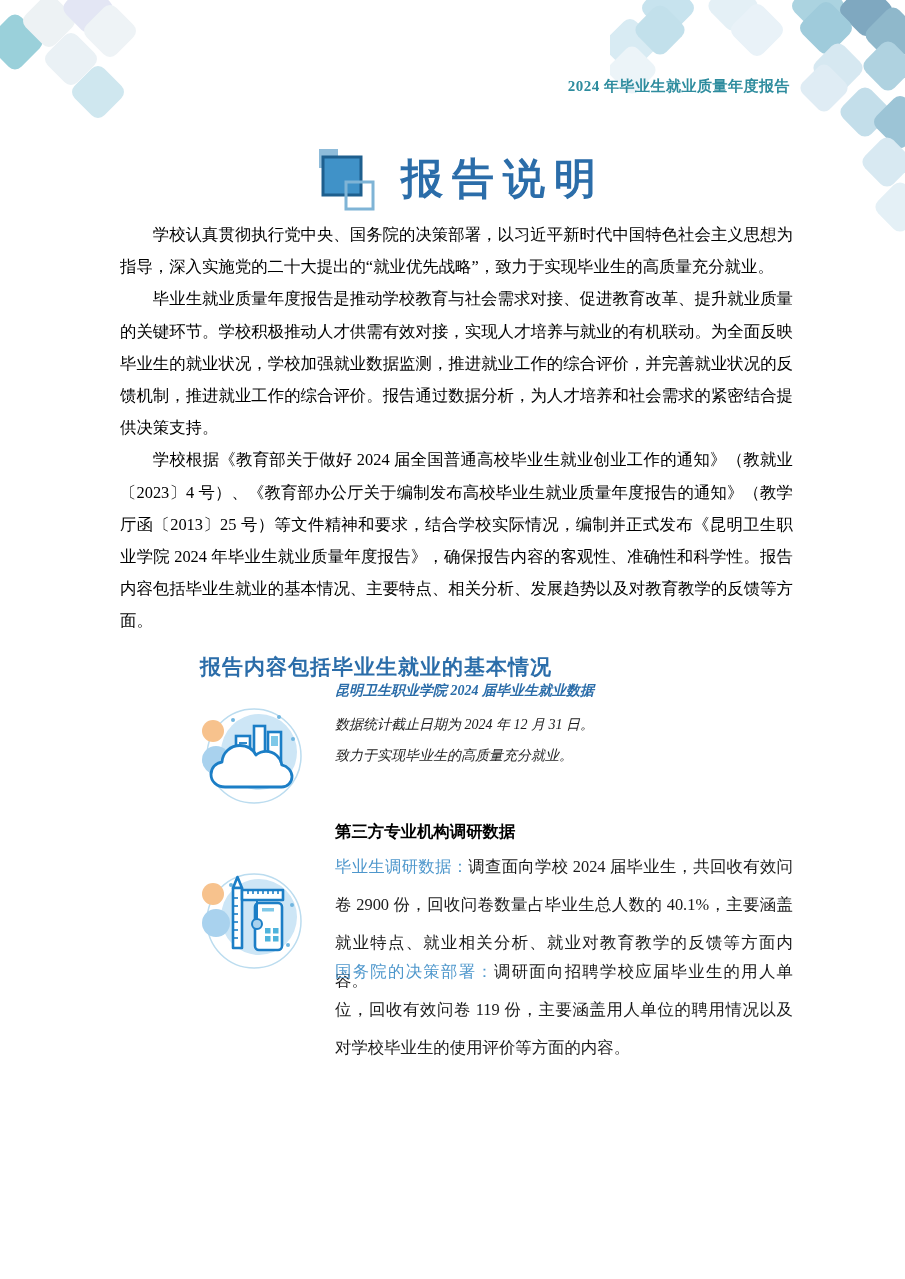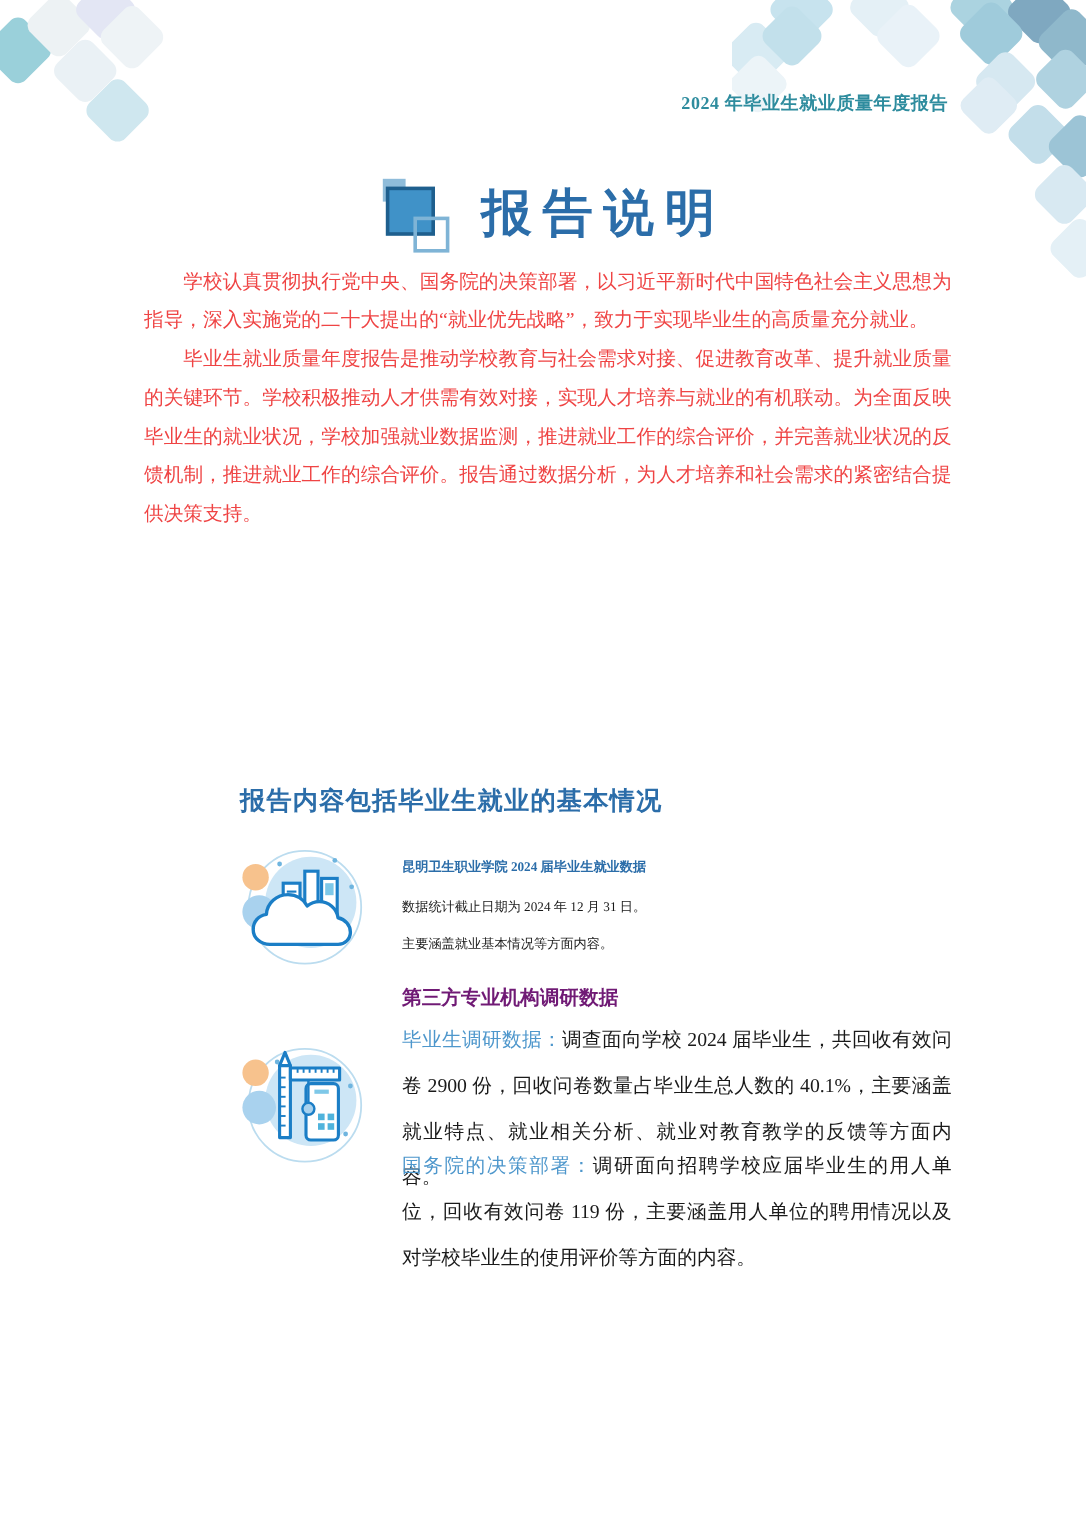--- a/index.html
+++ b/index.html
@@ -20,36 +20,36 @@
   }
   .title-row{
     position:absolute;top:146px;left:313px;
     display:flex;align-items:center;gap:24px;
   }
   .title-text{
     font-size:42px;font-weight:bold;color:#2B6DA9;letter-spacing:9px;line-height:1.2;
   }
   .body-text{
     position:absolute;top:219px;left:120px;width:673px;
-    font-size:16.4px;line-height:32.2px;color:#ef4444;
+    font-size:16.4px;line-height:32.2px;color:#000000;
     text-align:justify;
   }
   .body-text p{margin:0;text-indent:2em;}
   .section-heading{
     position:absolute;top:653px;left:200px;
     font-size:21px;font-weight:bold;color:#2B6DA9;letter-spacing:1px;
   }
   .source1-icon{position:absolute;left:200px;top:700px;}
   .source2-icon{position:absolute;left:200px;top:865px;}
-  .source1-text{position:absolute;left:335px;top:708px;width:458px;font-size:11px;color:#1a1a1a;}
+  .source1-text{position:absolute;left:335px;top:676px;width:458px;font-size:14px;color:#1a1a1a;font-style:italic;}
   .source1-title{color:#2B6DA9;font-weight:bold;line-height:30px;margin-bottom:3px;}
   .source1-line{line-height:31px;}
   .source2-heading{
     position:absolute;left:335px;top:821px;
-    font-size:16.4px;font-weight:bold;color:#701a75;
+    font-size:16.4px;font-weight:bold;color:#000000;
   }
   .source2-item{
     position:absolute;left:335px;width:458px;margin:0;
     font-size:16.4px;line-height:38px;color:#1a1a1a;text-align:justify;
   }
   .source2-item .label{color:#4E97CC;}
   #source2-item1{top:848px;font-family:Liberation Serif, serif;}
   #source2-item2{top:953px;}
   .page-number{
     position:absolute;left:780px;top:1187px;
@@ -148,20 +148,21 @@
       <rect x="6" y="3" width="19" height="19" fill="#8FBCDA"></rect>
       <rect x="10" y="11" width="38" height="38" fill="#4092C8" stroke="#1E5F8E" stroke-width="3"></rect>
       <rect x="33" y="36" width="27" height="27" fill="none" stroke="#7FB4D6" stroke-width="3"></rect>
     </svg>
     <div class="title-text">报告说明</div>
   </div>
 
   <div class="body-text">
     <p>学校认真贯彻执行党中央、国务院的决策部署，以习近平新时代中国特色社会主义思想为指导，深入实施党的二十大提出的“就业优先战略”，致力于实现毕业生的高质量充分就业。</p>
     <p>毕业生就业质量年度报告是推动学校教育与社会需求对接、促进教育改革、提升就业质量的关键环节。学校积极推动人才供需有效对接，实现人才培养与就业的有机联动。为全面反映毕业生的就业状况，学校加强就业数据监测，推进就业工作的综合评价，并完善就业状况的反馈机制，推进就业工作的综合评价。报告通过数据分析，为人才培养和社会需求的紧密结合提供决策支持。</p>
+    <p>学校根据《教育部关于做好 2024 届全国普通高校毕业生就业创业工作的通知》（教就业〔2023〕4 号）、《教育部办公厅关于编制发布高校毕业生就业质量年度报告的通知》（教学厅函〔2013〕25 号）等文件精神和要求，结合学校实际情况，编制并正式发布《昆明卫生职业学院 2024 年毕业生就业质量年度报告》，确保报告内容的客观性、准确性和科学性。报告内容包括毕业生就业的基本情况、主要特点、相关分析、发展趋势以及对教育教学的反馈等方面。</p>
   </div>
 
   <div class="section-heading">报告内容包括毕业生就业的基本情况</div>
 
   <svg class="source1-icon" width="110" height="110" viewBox="0 0 110 110">
     <circle cx="54" cy="56" r="47" fill="none" stroke="#BBDCEF" stroke-width="1.5"></circle>
     <circle cx="59" cy="52" r="38" fill="#CDE6F6"></circle>
     <circle cx="13" cy="31" r="11" fill="#F7C28D"></circle>
     <circle cx="16" cy="60" r="14" fill="#A9D2EE"></circle>
     <circle cx="33" cy="20" r="2" fill="#6FB5DF"></circle>
@@ -179,21 +180,21 @@
       <line x1="39" y1="53" x2="47" y2="53"></line>
       <line x1="39" y1="58" x2="47" y2="58"></line>
     </g>
     <rect x="71" y="36" width="7" height="10" fill="#7EC8E8"></rect>
     <path d="M25 87 C17 87 11 81.5 11 74.5 C11 68 15.5 63 22 62 C22.5 52.5 30.5 45.5 40 45.5 C47 45.5 53 49.3 56 55 C58.8 52.7 62.3 51.4 66 51.4 C74 51.4 80.6 57.2 81.7 64.8 C87.6 66 92 71 92 76.8 C92 82.5 87.4 87 81.7 87 Z" fill="#ffffff" stroke="#1B7EC6" stroke-width="2.8" stroke-linejoin="round"></path>
   </svg>
 
   <div class="source1-text">
     <div class="source1-title">昆明卫生职业学院 2024 届毕业生就业数据</div>
     <div class="source1-line">数据统计截止日期为 2024 年 12 月 31 日。</div>
-    <div class="source1-line">主要涵盖就业基本情况等方面内容。</div>
+    <div class="source1-line">致力于实现毕业生的高质量充分就业。</div>
   </div>
 
   <div class="source2-heading">第三方专业机构调研数据</div>
 
   <svg class="source2-icon" width="110" height="110" viewBox="0 0 110 110">
     <circle cx="54" cy="56" r="47" fill="none" stroke="#BBDCEF" stroke-width="1.5"></circle>
     <circle cx="59" cy="52" r="38" fill="#CDE6F6"></circle>
     <circle cx="13" cy="29" r="11" fill="#F7C28D"></circle>
     <circle cx="16" cy="58" r="14" fill="#A9D2EE"></circle>
     <circle cx="31" cy="20" r="2" fill="#6FB5DF"></circle>

